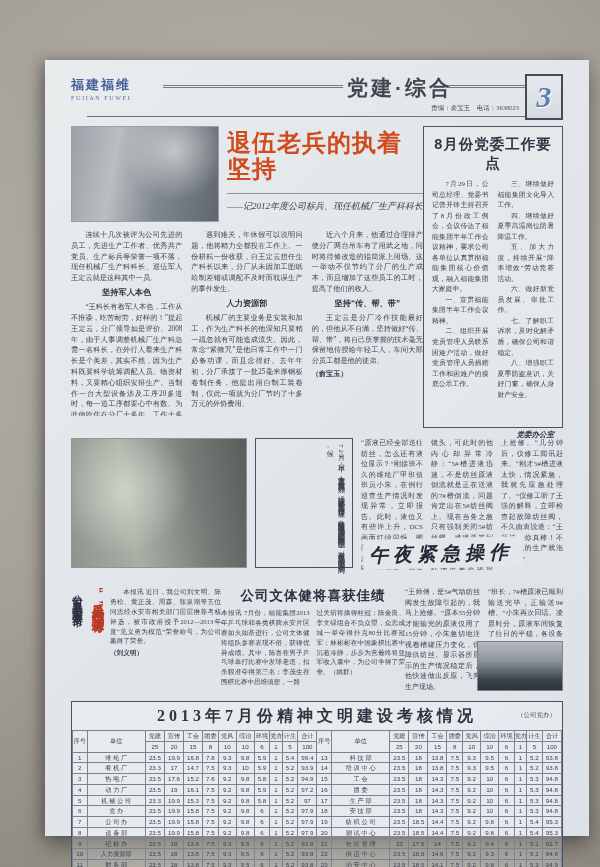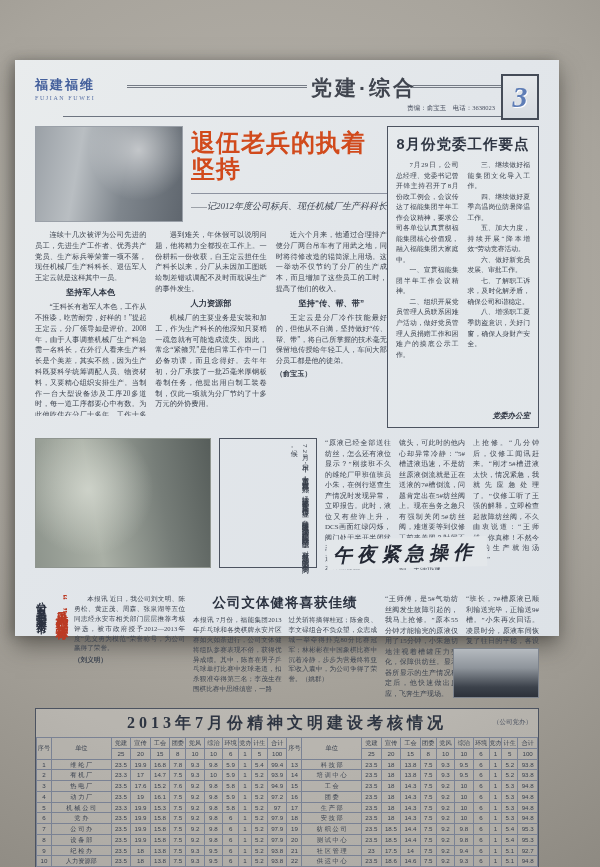--- a/index.html
+++ b/index.html
@@ -3,24 +3,24 @@
 <meta charset="utf-8">
 <style>
   html,body{margin:0;padding:0;}
   body{
     width:600px;height:867px;overflow:hidden;
     background:radial-gradient(circle at 45% 35%, #b9b5ae 0%, #a8a49c 55%, #8e8a82 100%);
     font-family:"Liberation Serif","DejaVu Serif",serif;
     color:#373e4a;
   }
   .paper{
-    position:absolute;left:15px;top:60px;width:544px;height:576px;
+    position:absolute;left:45px;top:60px;width:544px;height:776px;
     background:linear-gradient(135deg,#e9eced 0%,#e2e6ea 45%,#dde2e7 100%);
     box-shadow:0 10px 22px rgba(40,38,34,.5), -4px 0 10px rgba(40,38,34,.25);
-    padding:12px 20px;box-sizing:border-box;
+    padding:12px 26px;box-sizing:border-box;
   }
   
   .hdr{position:relative;height:46px;}
   .masthead{position:absolute;left:0;top:4px;width:86px;}
   .masthead .cn{font-family:"Liberation Sans","DejaVu Sans",sans-serif;font-weight:bold;font-size:13px;color:#44609c;letter-spacing:2px;}
   .masthead .en{font-size:6px;color:#5a72a6;letter-spacing:1.6px;margin-top:1px;}
   .hdr-rule-l{position:absolute;left:92px;top:13px;width:180px;border-top:3px double #757b85;}
   .hdr-rule-r{position:absolute;left:378px;top:13px;width:96px;border-top:3px double #757b85;}
   .section-title{position:absolute;left:276px;top:2px;font-family:"Liberation Sans","DejaVu Sans",sans-serif;
     font-size:21px;font-weight:bold;color:#40454f;letter-spacing:3px;}
@@ -69,21 +69,21 @@
   .mid1{display:flex;gap:8px;margin-top:10px;height:132px;}
   .mid-photo{width:176px;height:130px;flex:none;}
   .vcapbox{width:84px;height:118px;border:1px solid #4c5360;padding:5px 6px;box-sizing:content-box;
     writing-mode:vertical-rl;font-size:7px;line-height:1.6;letter-spacing:1px;color:#353c48;text-align:justify;}
   .mid-night-up{flex:1;position:relative;overflow:hidden;}
   .nightcols{display:flex;gap:8px;height:132px;}
   .nightcols .ncol{flex:1;font-size:7px;line-height:1.5;text-align:justify;color:#3d4450;overflow:hidden;}
   .night-title{position:absolute;left:2px;bottom:2px;background:#e3e7ea;padding:3px 10px 1px 6px;
     font-family:"DejaVu Serif","Liberation Serif",serif;font-style:italic;font-weight:bold;
     font-size:19px;letter-spacing:5px;color:#232834;transform:rotate(-1.5deg);white-space:nowrap;}
-  .mid2{display:flex;gap:8px;margin-top:24px;height:104px;}
+  .mid2{display:flex;margin-top:17px;height:104px;}
   .heroes{width:150px;flex:none;display:flex;gap:4px;}
   .vtitle-black{writing-mode:vertical-rl;font-family:"Liberation Sans","DejaVu Sans",sans-serif;
     font-weight:bold;font-size:10.5px;letter-spacing:2px;color:#2b3240;height:104px;}
   .vtitle-red{writing-mode:vertical-rl;font-family:"Liberation Sans","DejaVu Sans",sans-serif;
     font-weight:bold;font-size:12.5px;letter-spacing:1px;color:#bb3b24;height:104px;}
   .heroes-body{flex:1;font-size:6.6px;line-height:1.5;text-align:justify;color:#3d4450;overflow:hidden;}
   .sports{width:184px;flex:none;}
   .sports-title{font-family:"Liberation Sans","DejaVu Sans",sans-serif;font-weight:bold;font-size:13.5px;
     letter-spacing:1px;color:#2b3240;text-align:center;margin-bottom:3px;}
   .sports-cols{display:flex;gap:7px;height:84px;overflow:hidden;}

